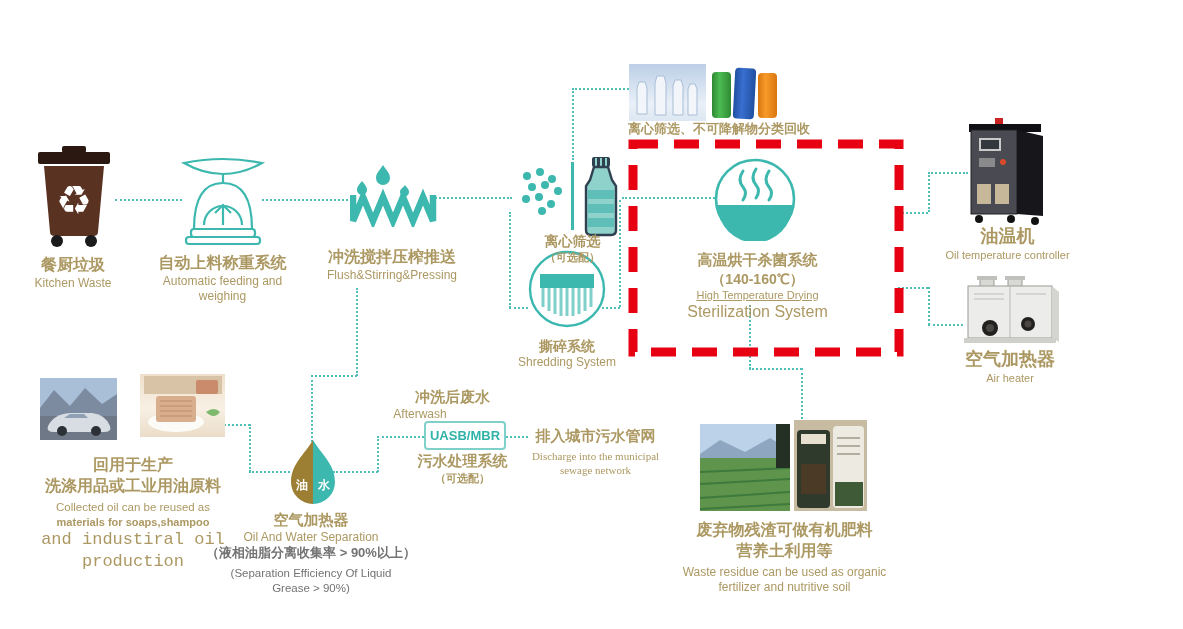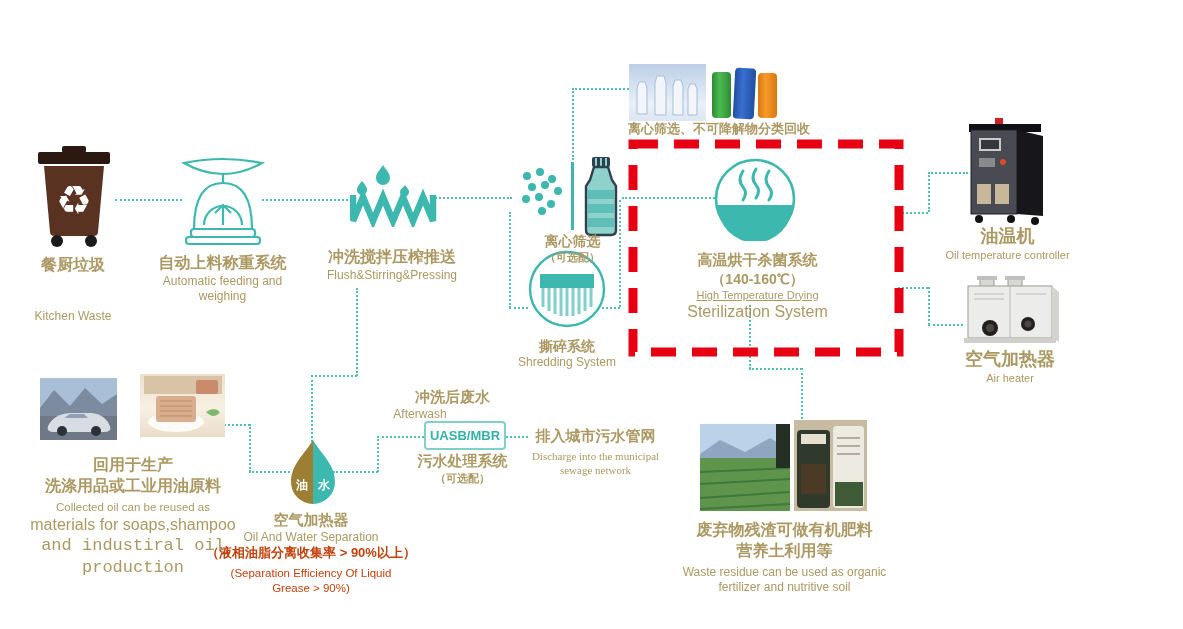--- a/index.html
+++ b/index.html
@@ -2,21 +2,21 @@
 <html><head>
 <meta charset="utf-8">
 <style>
   html,body{margin:0;padding:0;background:#fff;}
   #canvas{position:relative;width:1183px;height:629px;background:#ffffff;overflow:hidden;
           font-family:"Liberation Sans",sans-serif;}
   .abs{position:absolute;}
   .label{position:absolute;text-align:center;color:#AC9862;line-height:1.3;}
   .zh{font-weight:bold;}
   .en{font-weight:normal;}
-  .teal-text{color:#c2410c;}
+  .teal-text{color:#737373;}
   .dot-h{position:absolute;height:0;border-top:2px dotted #4FC0B7;}
   .dot-v{position:absolute;width:0;border-left:2px dotted #4FC0B7;}
   .photo{position:absolute;overflow:hidden;}
   .uasb-box{position:absolute;left:424px;top:421px;width:78px;height:25px;background:#fff;
             border:2px solid #7FD0C9;border-radius:4px;display:flex;align-items:center;justify-content:center;
             color:#2FB3A9;font-weight:bold;font-size:13px;}
   .can{position:absolute;border-radius:4px;}
 </style>
 </head>
 <body>
@@ -291,21 +291,21 @@
       <rect x="5" y="5" width="266" height="208" fill="none" stroke="#E60012" stroke-width="9" stroke-dasharray="25 16"></rect>
     </svg>
   </div>
 
   <div class="uasb-box">
     <span>UASB/MBR</span>
   </div>
 
   <div class="label" style="left:13px;top:255px;width:120px;">
     <div class="zh" style="font-size:16px;">餐厨垃圾</div>
-    <div class="en" style="font-size:12px;margin-top:33px;">Kitchen Waste</div>
+    <div class="en" style="font-size:12px;">Kitchen Waste</div>
   </div>
 
   <div class="label" style="left:150px;top:253px;width:145px;">
     <div class="zh" style="font-size:16px;">自动上料称重系统</div>
     <div class="en" style="font-size:12px;width:120px;margin:0 auto;">Automatic feeding and weighing</div>
   </div>
 
   <div class="label" style="left:302px;top:247px;width:180px;">
     <div class="zh" style="font-size:16px;">冲洗搅拌压榨推送</div>
     <div class="en" style="font-size:12px;">Flush&amp;Stirring&amp;Pressing</div>
@@ -365,21 +365,21 @@
   <div class="label teal-text" style="left:196px;top:545px;width:230px;">
     <div class="zh teal-text" style="font-size:13px;">（液相油脂分离收集率 &gt; 90%以上）</div>
     <div class="en teal-text" style="font-size:11.5px;margin-top:4px;">(Separation Efficiency Of Liquid</div>
     <div class="en teal-text" style="font-size:11.5px;">Grease &gt; 90%)</div>
   </div>
 
   <div class="label" style="left:18px;top:455px;width:230px;">
     <div class="zh" style="font-size:16px;">回用于生产</div>
     <div class="zh" style="font-size:16px;">洗涤用品或工业用油原料</div>
     <div class="en" style="font-size:11.5px;margin-top:3px;">Collected oil can be reused as</div>
-    <div class="en" style="font-size:16px;">materials for soaps,shampoo</div>
+    <div class="en" style="font-size:11px;font-weight:bold;">materials for soaps,shampoo</div>
     <div class="en" style="font-size:17px;font-family:Liberation Mono, monospace;">and industiral oil production</div>
   </div>
 
   <div class="label" style="left:667px;top:520px;width:235px;">
     <div class="zh" style="font-size:16px;">废弃物残渣可做有机肥料</div>
     <div class="zh" style="font-size:16px;">营养土利用等</div>
     <div class="en" style="font-size:12px;margin-top:3px;">Waste residue can be used as organic</div>
     <div class="en" style="font-size:12px;">fertilizer and nutritive soil</div>
   </div>
 

